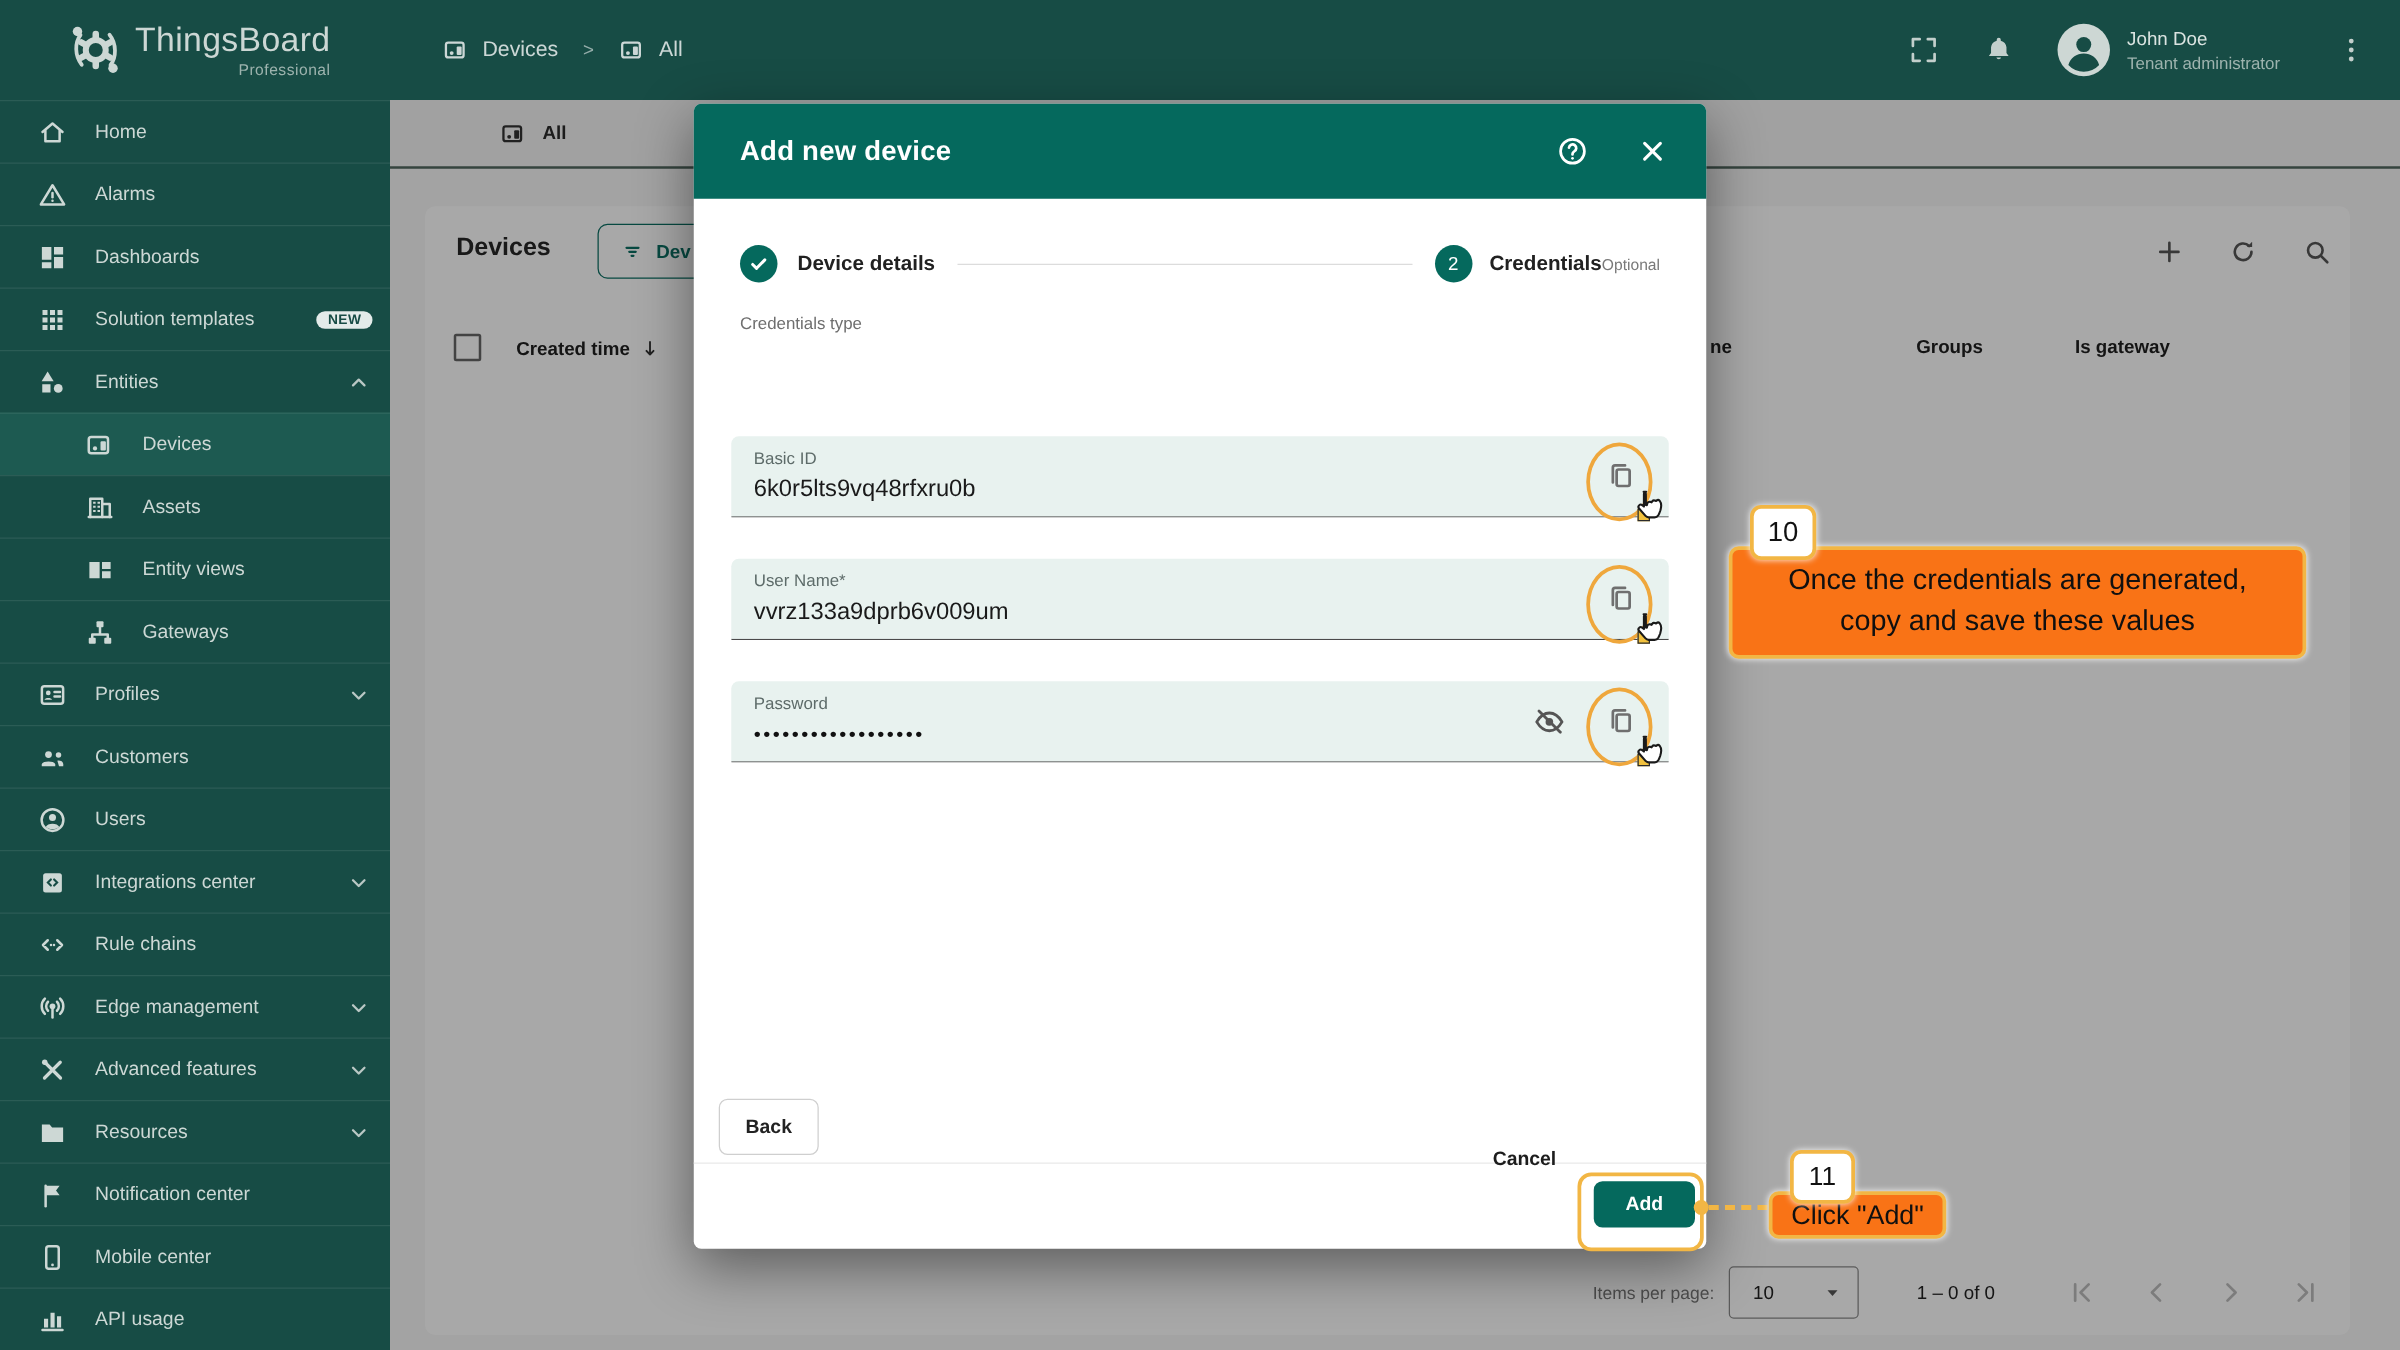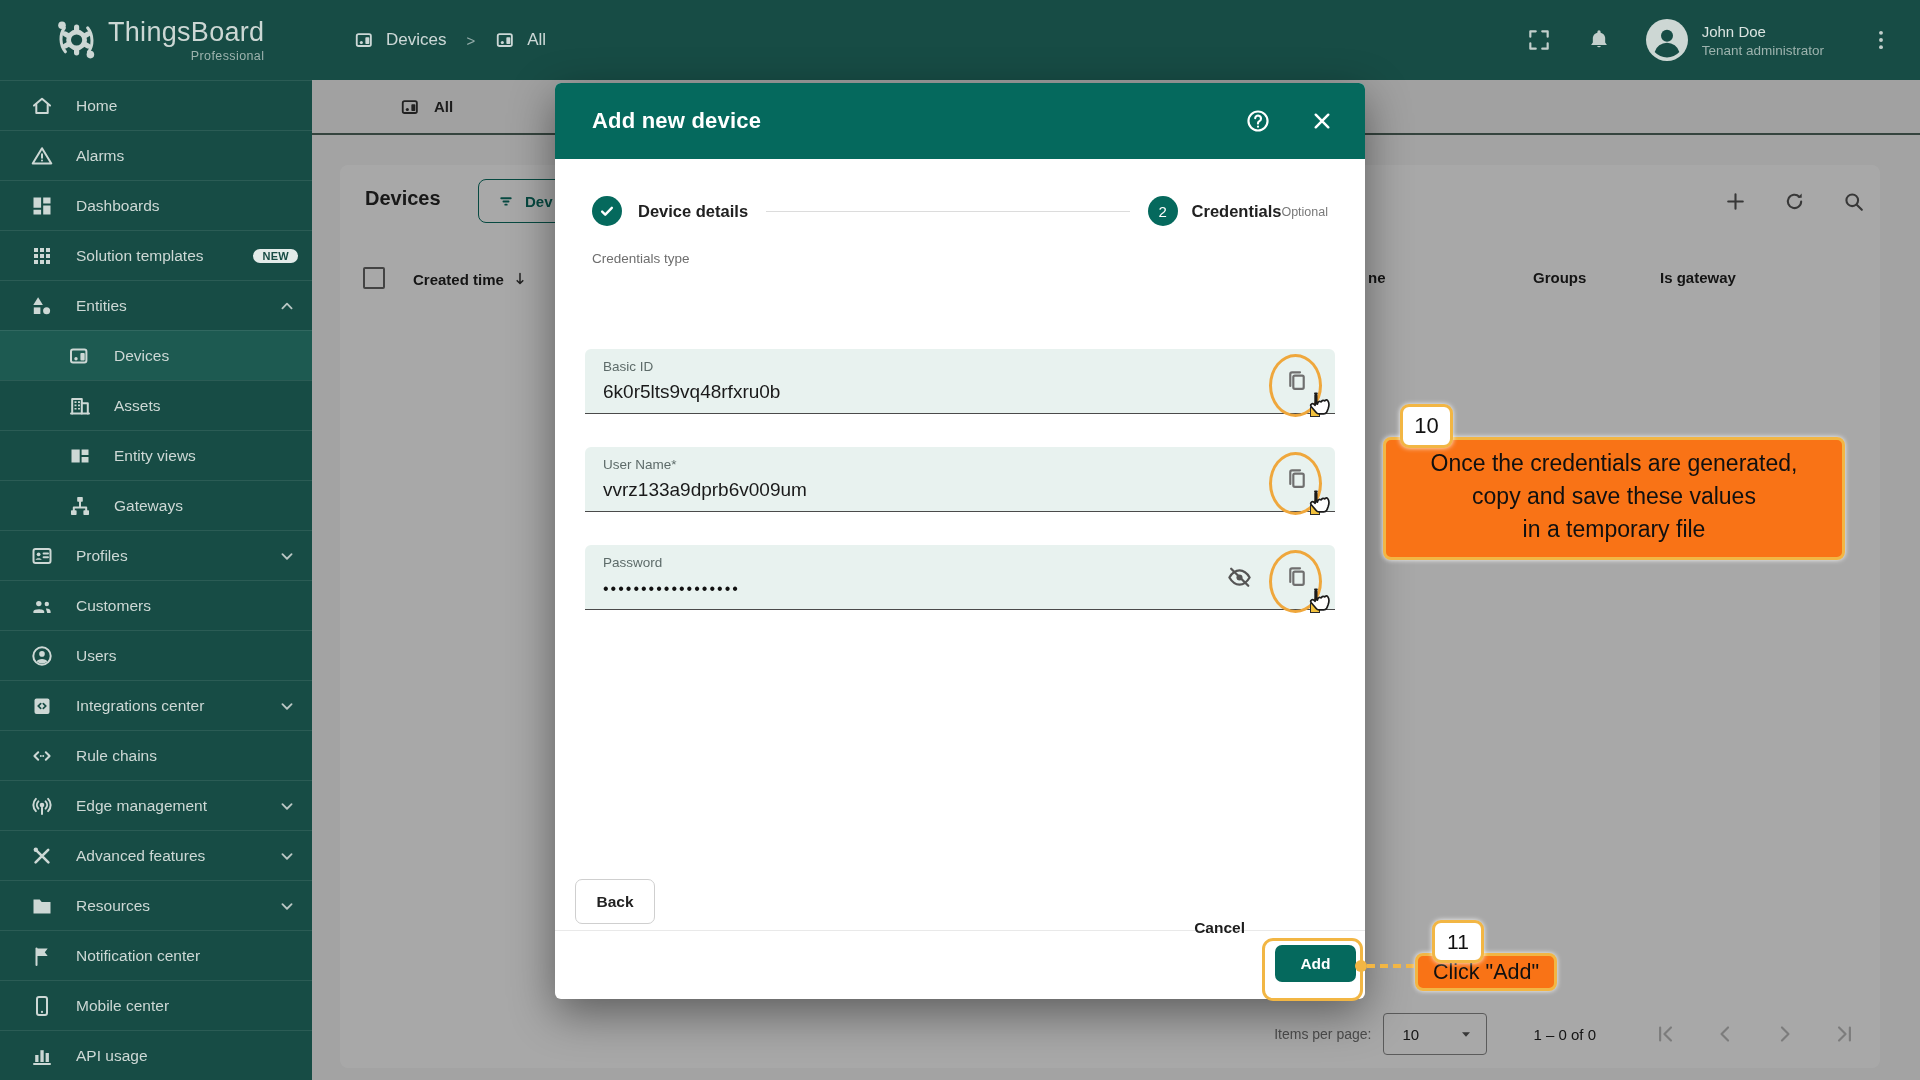--- a/index.html
+++ b/index.html
@@ -620,19 +620,18 @@
   <div class="footer-line"></div>
   <div class="cancel-btn">Cancel</div>
   <div class="add-btn">Add</div>
   <div class="add-ring"></div>
 </div>
 
 <div class="ann ann-chip ann10-chip">10</div>
 <div class="ann ann-box ann10-box">
   <div>Once the credentials are generated,</div>
   <div>copy and save these values</div>
-  <div>in a temporary file</div>
 </div>
 
 <div class="ann dash-dot"></div>
 <div class="ann dash-line"></div>
 <div class="ann ann-chip ann11-chip">11</div>
 <div class="ann ann-box ann11-box">Click "Add"</div>
 
 </body></html>

